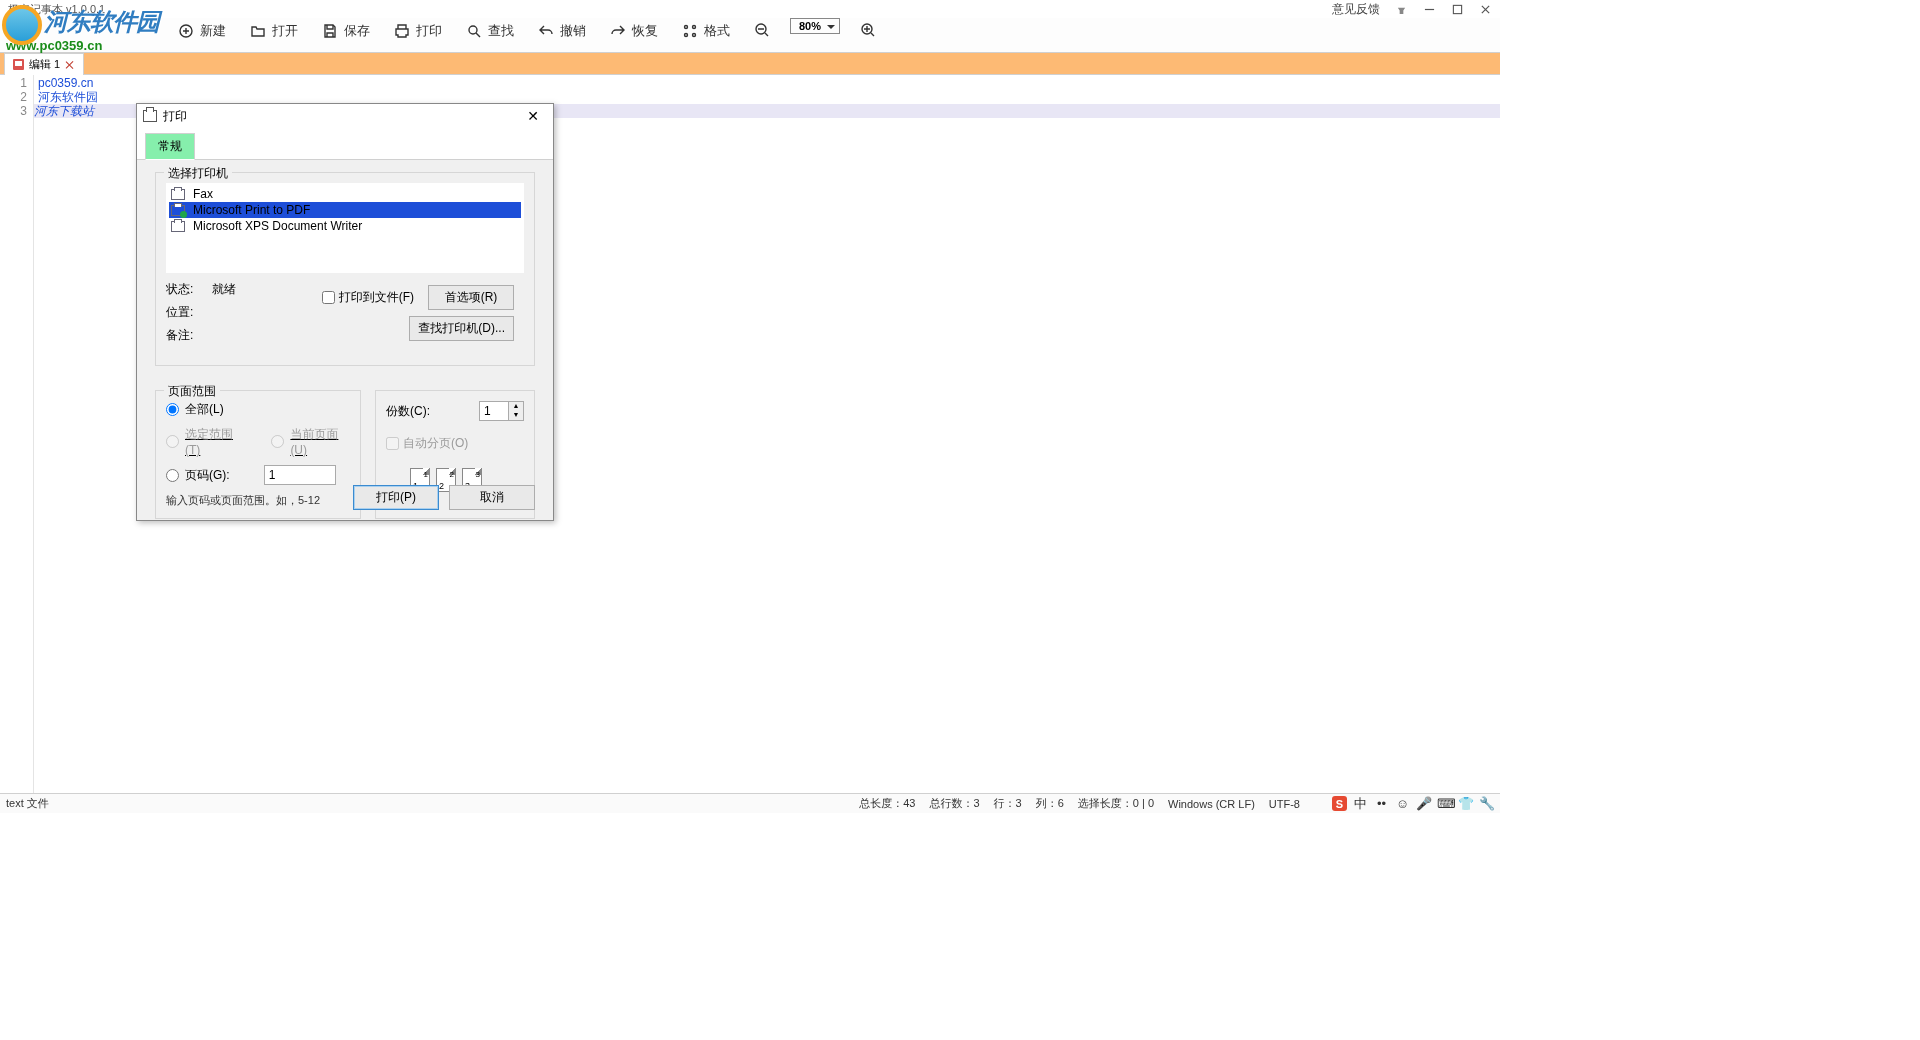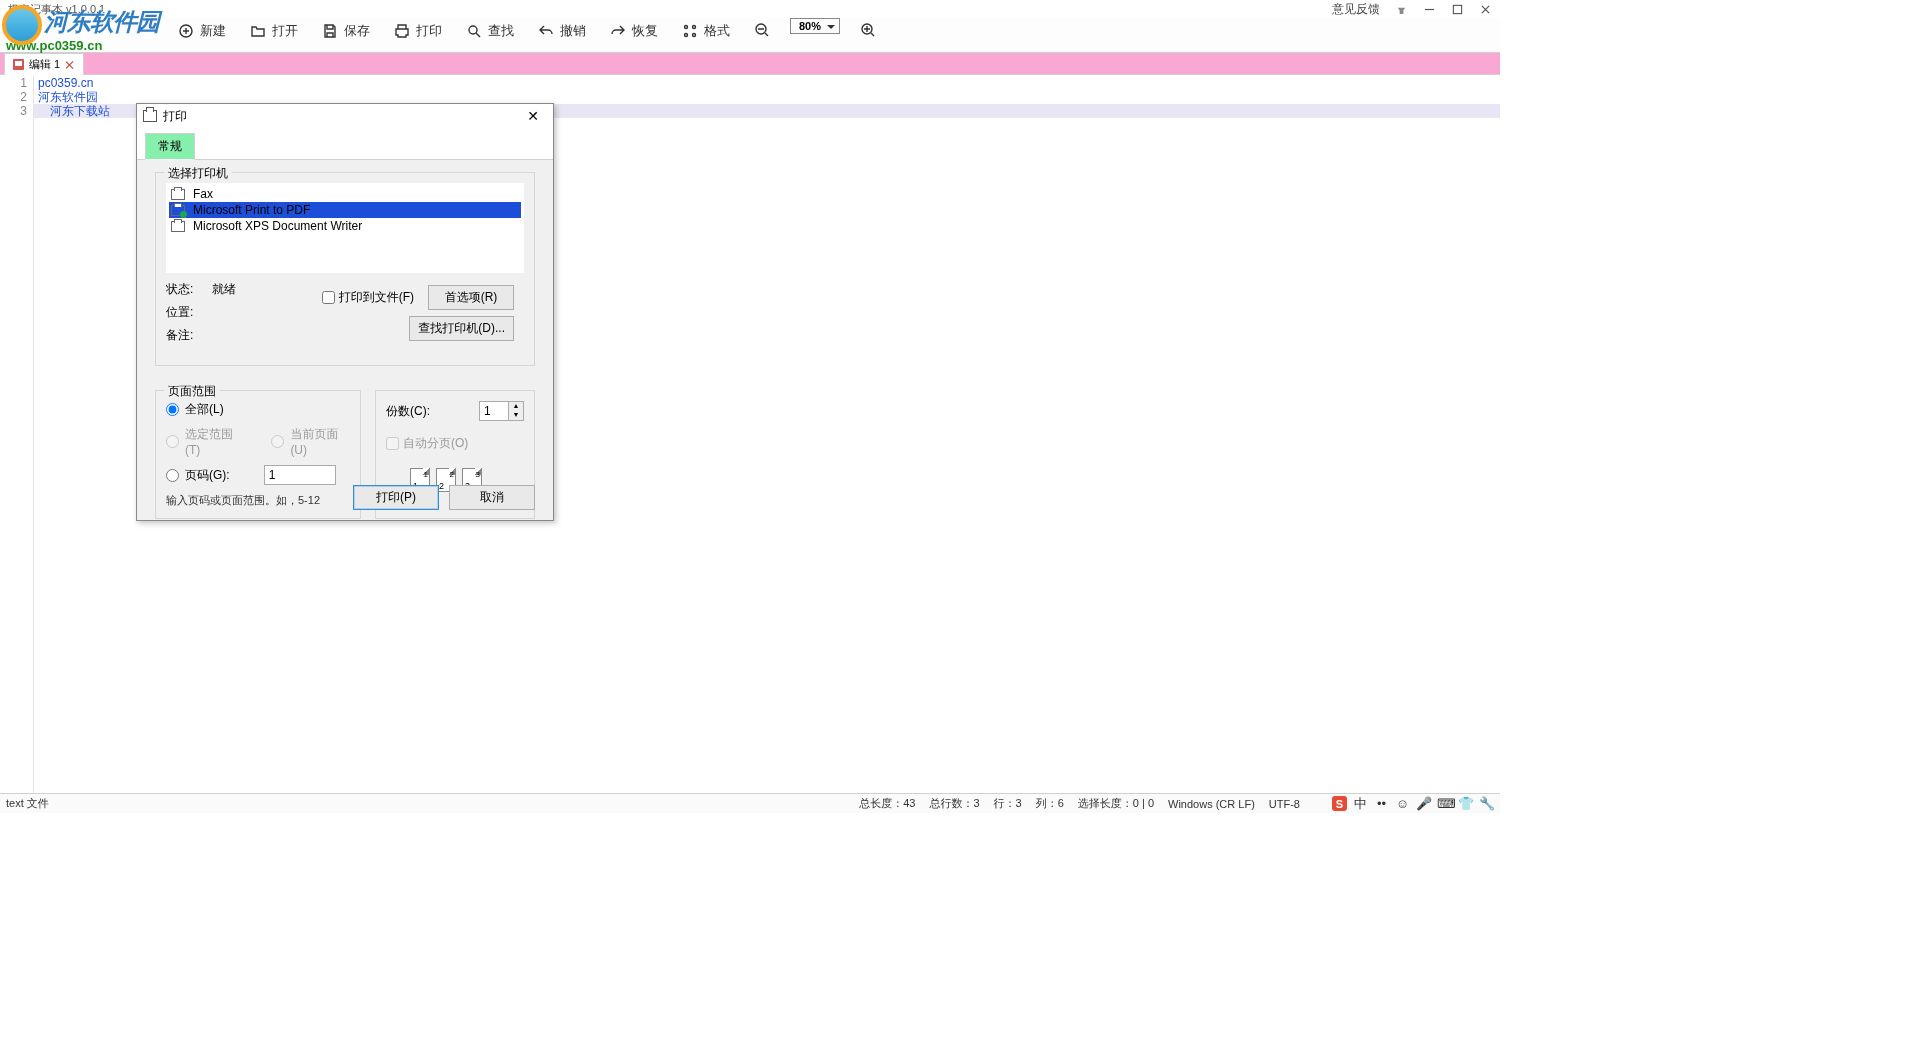--- a/index.html
+++ b/index.html
@@ -21,36 +21,36 @@
 .watermark .url { font-size: 13px; font-weight: 700; color: #1a8c1a; font-family: "Arial"; margin-top: -4px; margin-left: 4px; }
 
 
 .toolbar { height: 35px; display: flex; align-items: flex-start; padding: 0 5px 0 170px; border-bottom: 1px solid #d0d0d0; gap: 8px; background: #fdfdfd; }
 .tbtn { display: flex; align-items: center; gap: 6px; padding: 4px 8px; font-size: 13px; color: #333; cursor: pointer; border-radius: 2px; }
 .tbtn svg { width: 16px; height: 16px; stroke: #333; stroke-width: 1.4; fill: none; }
 .zoom-box { border: 1px solid #888; padding: 1px 18px 1px 8px; font-size: 11px; font-weight: bold; margin: 0 4px; position: relative; }
 .zoom-box::after { content: ""; position: absolute; right: 4px; top: 6px; border: 4px solid transparent; border-top-color: #333; }
 
 
-.tabbar { height: 22px; background: #f9a8d4; border-bottom: 1px solid #d0d0d0; display: flex; align-items: flex-end; padding-left: 4px; }
+.tabbar { height: 22px; background: #fdba74; border-bottom: 1px solid #d0d0d0; display: flex; align-items: flex-end; padding-left: 4px; }
 .tab { display: flex; align-items: center; gap: 5px; padding: 3px 8px; background: #fff; border: 1px solid #d0d0d0; border-bottom: none; font-size: 11px; position: relative; top: 1px; }
 .tab .save-ico { width: 11px; height: 11px; background: #d9534f; border-radius: 1px; position: relative; }
 .tab .save-ico::before { content: ""; position: absolute; inset: 2px 2px 4px 2px; background: #fff; }
 .tab .close-x { width: 10px; height: 10px; position: relative; }
 .tab .close-x::before, .tab .close-x::after { content: ""; position: absolute; left: 4px; top: 0; width: 1.2px; height: 10px; background: #c0392b; }
 .tab .close-x::before { transform: rotate(45deg); }
 .tab .close-x::after { transform: rotate(-45deg); }
 
 
 .editor { position: relative; height: 718px; background: #fff; font-family: Consolas, monospace; font-size: 12px; }
 .gutter { position: absolute; left: 0; top: 0; width: 34px; height: 100%; border-right: 1px solid #e4e4e4; text-align: right; padding: 1px 6px 0 0; color: #888; line-height: 14px; }
 .gutter div { height: 14px; }
 .lines { position: absolute; left: 38px; top: 1px; right: 0; line-height: 14px; color: #1d4ed8; }
 .lines .ln { height: 14px; }
-.lines .ln.selected { background: #e8e6f5; margin-left:-4px; padding-left:16px;}
+.lines .ln.selected { background: #e8e6f5; margin-left:-4px; padding-left:0;font-style:italic;}
 
 
 .statusbar { position: absolute; left: 0; right: 0; bottom: 0; height: 20px; border-top: 1px solid #d0d0d0; background: #fafafa; display: flex; align-items: center; font-size: 11px; color: #333; }
 .statusbar .left { padding-left: 6px; }
 .statusbar .right { margin-left: auto; display: flex; align-items: center; gap: 14px; padding-right: 6px; }
 .statusbar .seg { white-space: nowrap; }
 .ime-bar { display: flex; align-items: center; gap: 6px; margin-left: 18px; }
 .ime-ico { width: 15px; height: 15px; background: #e64a32; border-radius: 3px; display: flex; align-items: center; justify-content: center; color: #fff; font-size: 11px; font-weight: bold; }
 .ime-sym { width: 15px; text-align: center; color: #333; font-size: 13px; }
 
@@ -277,21 +277,21 @@
       </div>
     </div>
 
     <div class="cols">
       <div class="col">
         <span class="legend">页面范围</span>
         <label class="radio-row">
             <input type="radio" name="r" checked="" style="">
             <span>全部(L)</span>
           </label>
-        <div style="display:flex; gap:28px;">
+        <div style="display:flex; gap:28px;text-decoration:underline;">
           <label class="radio-row disabled">
               <input type="radio" name="r" disabled="" style="">
               <span>选定范围(T)</span>
             </label>
           <label class="radio-row disabled">
               <input type="radio" name="r" disabled="" style="">
               <span>当前页面(U)</span>
             </label>
         </div>
         <label class="radio-row">

